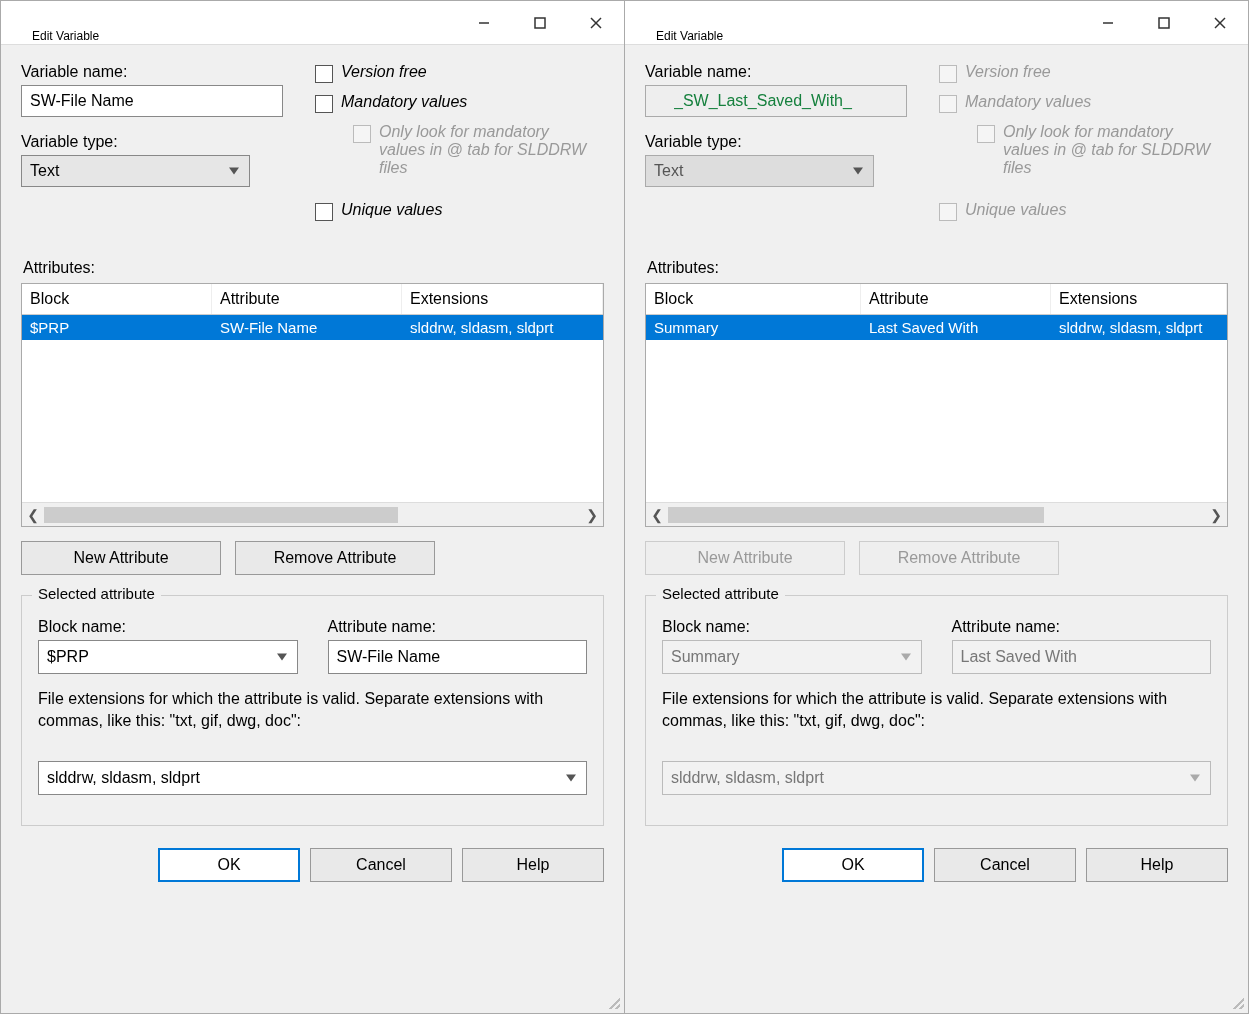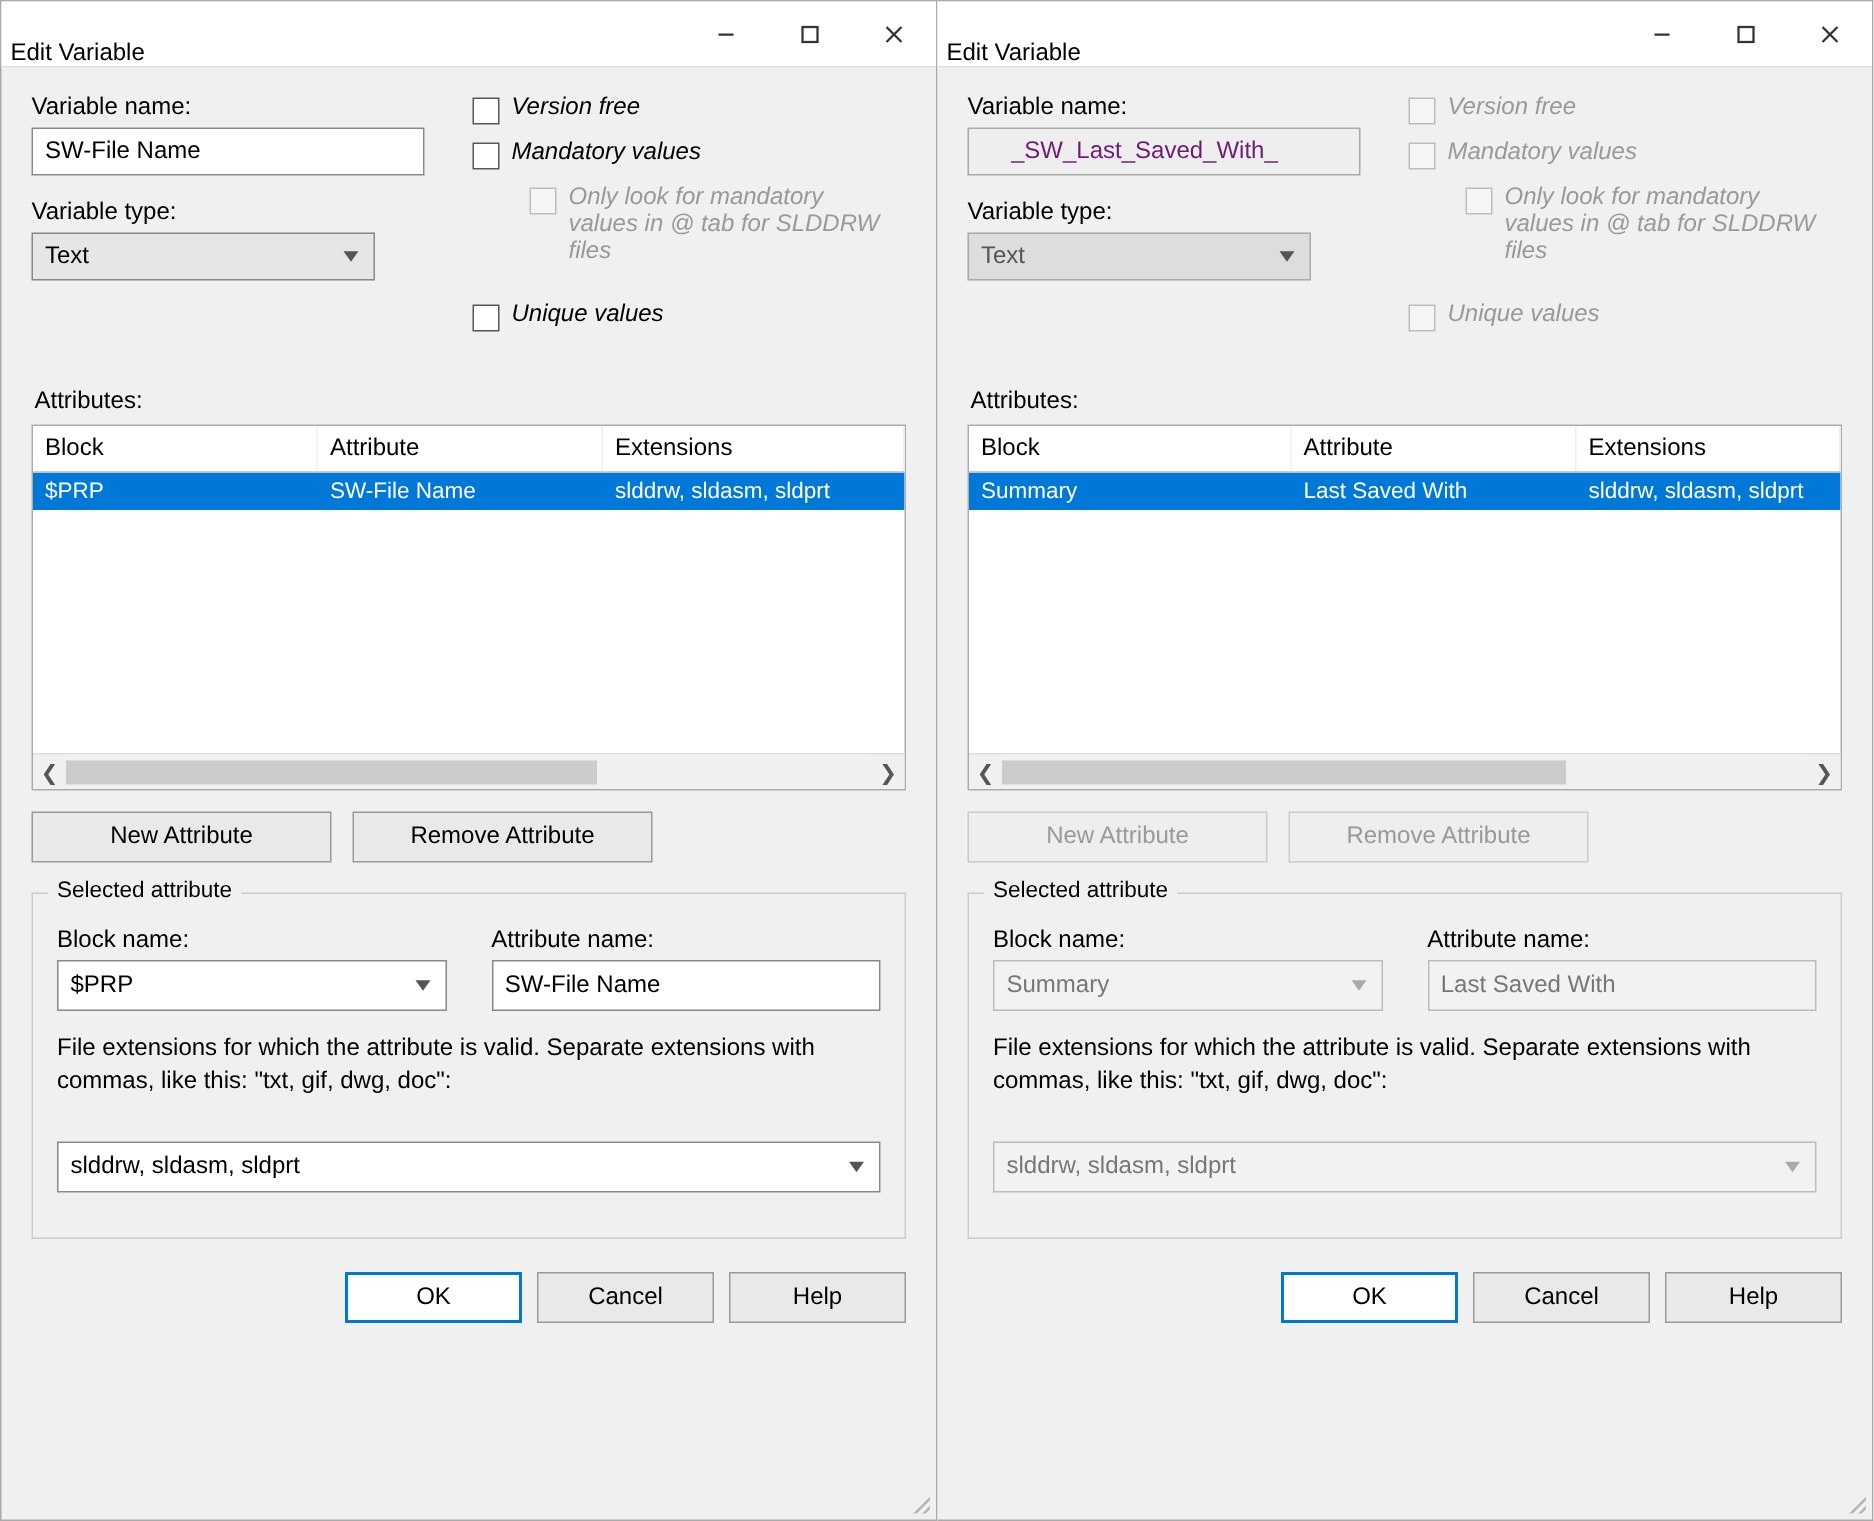--- a/index.html
+++ b/index.html
@@ -27,22 +27,22 @@
   .dialog + .dialog { border-left: none; }
   .titlebar {
     background: #fff;
     height: 44px;
     display: flex;
     align-items: center;
     border-bottom: 1px solid #ddd;
   }
   .titlebar .title {
     flex: 1;
-    padding-left: 6px;
-    font-size: 16px;
+    padding-left: 31px;
+    font-size: 12px;
     margin-top: 26px;
   }
   .tbtn {
     width: 56px;
     height: 44px;
     display: flex;
     align-items: center;
     justify-content: center;
     cursor: pointer;
   }
@@ -64,21 +64,21 @@
   .flabel { font-size: 16px; margin-bottom: 4px; }
   .tinput {
     width: 262px;
     height: 32px;
     padding: 2px 8px;
     font-size: 16px;
     border: 1px solid #888;
     background: #fff;
     font-family: inherit;
   }
-  .tinput[disabled] { background: #eee; color: #701a75; border-color:#aaa;padding-left:28px;}
+  .tinput[disabled] { background: #eee; color: #15803d; border-color:#aaa;padding-left:28px;}
   .selectwrap {
     width: 229px;
     height: 32px;
     border: 1px solid #888;
     background: #e6e6e6;
     display: flex;
     align-items: center;
     padding: 0 8px;
     position: relative;
   }
@@ -231,21 +231,21 @@
     line-height: 1.4;
   }
   .combo.wide { margin-top: 28px; }
   .dlg-btns {
     display:flex;
     justify-content: flex-end;
     gap: 10px;
     margin-top: 22px;
     padding-bottom: 8px;
   }
-  .dlg-btns .btn { width: 118px; }
+  .dlg-btns .btn { width: 142px; }
   .btn.primary {
     border: 2px solid #0078d7;
     background: #fff;
   }
   .resize-grip {
     position:absolute;
     right:4px; bottom:4px;
     width:14px;height:14px;
     background:
       linear-gradient(135deg, transparent 60%, #bbb 60%, #bbb 70%, transparent 70%,

